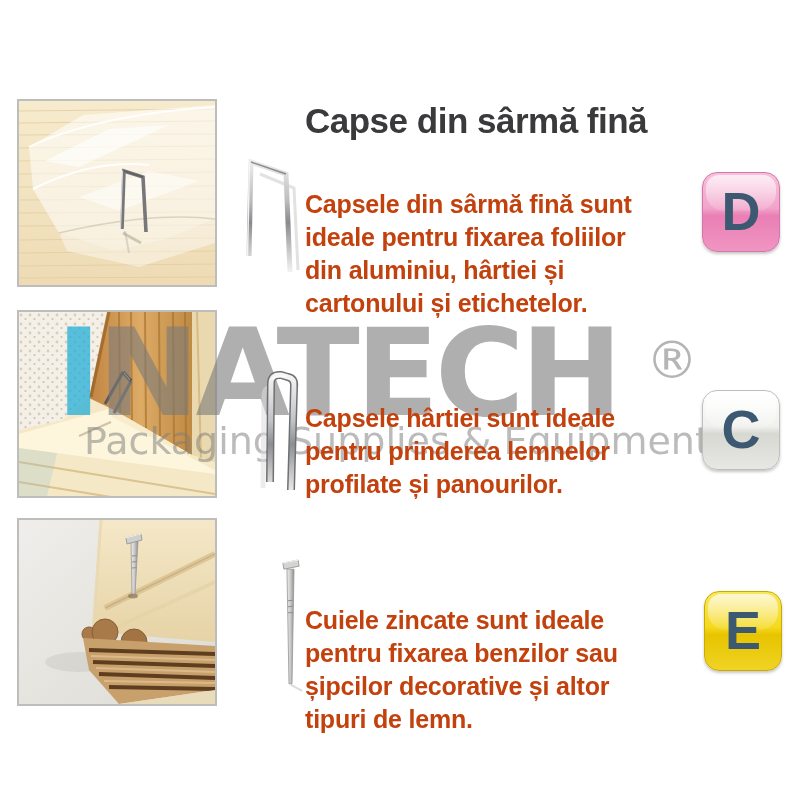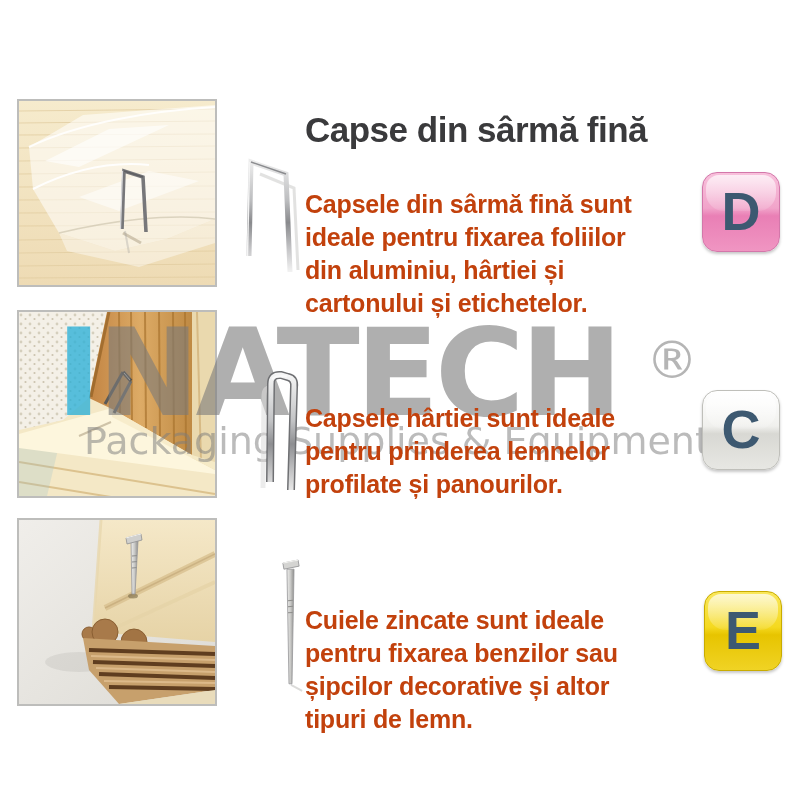--- a/index.html
+++ b/index.html
@@ -207,21 +207,21 @@
             <stop offset="0.8" stop-color="#c7c7c9"></stop>
           <stop offset="1" stop-color="#f2f2f2"></stop>
         </linearGradient>
       </defs>
       <path d="M20,26 L54,40 L58,122" fill="none" stroke="#cfcfcd" stroke-width="3" opacity="0.6"></path>
       <path d="M9,108 L11,14 L46,26 L50,124" fill="none" stroke="url(#m1)" stroke-width="5"></path>
       <path d="M7.5,108 L9.5,14" stroke="#f4f4f4" stroke-width="1.4"></path>
       <path d="M11,14 L46,26" stroke="#75767a" stroke-width="1.4" opacity="0.8"></path>
     </svg>
   </div>
-  <div class="title" style="top:110px;">Capse din sârmă fină</div>
+  <div class="title" style="top:101px;">Capse din sârmă fină</div>
   <div class="desc" style="top:146px;">Capsele din sârmă fină sunt
 ideale pentru fixarea foliilor
 din aluminiu, hârtiei și
 cartonului și etichetelor.</div>
   <div class="badge badge-d">
     <span>D</span>
   </div>
 
   <div class="picon" style="left:257px;top:362px;width:50px;height:132px;">
     <svg viewBox="0 0 50 132">

